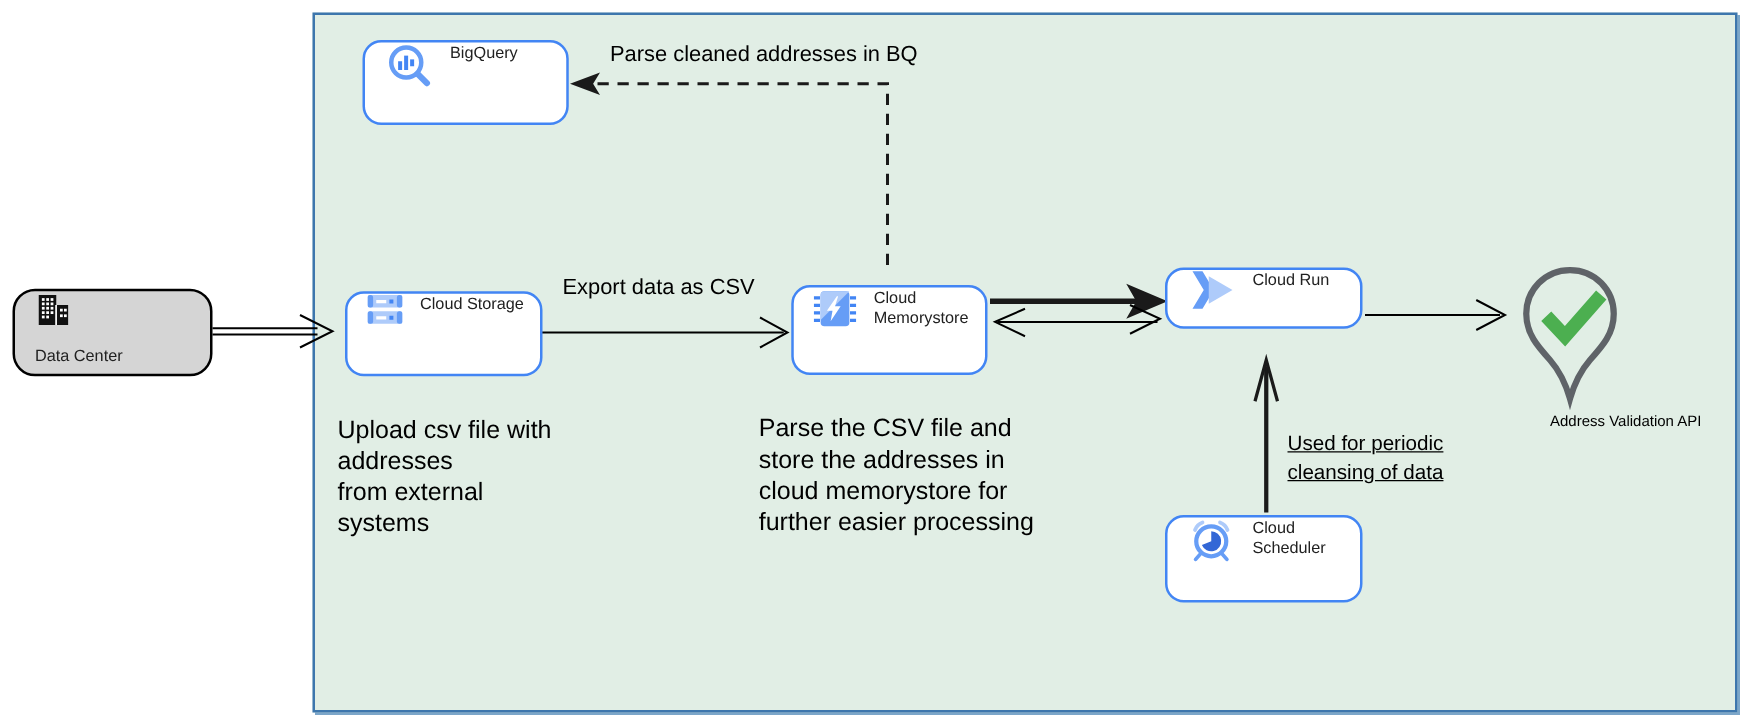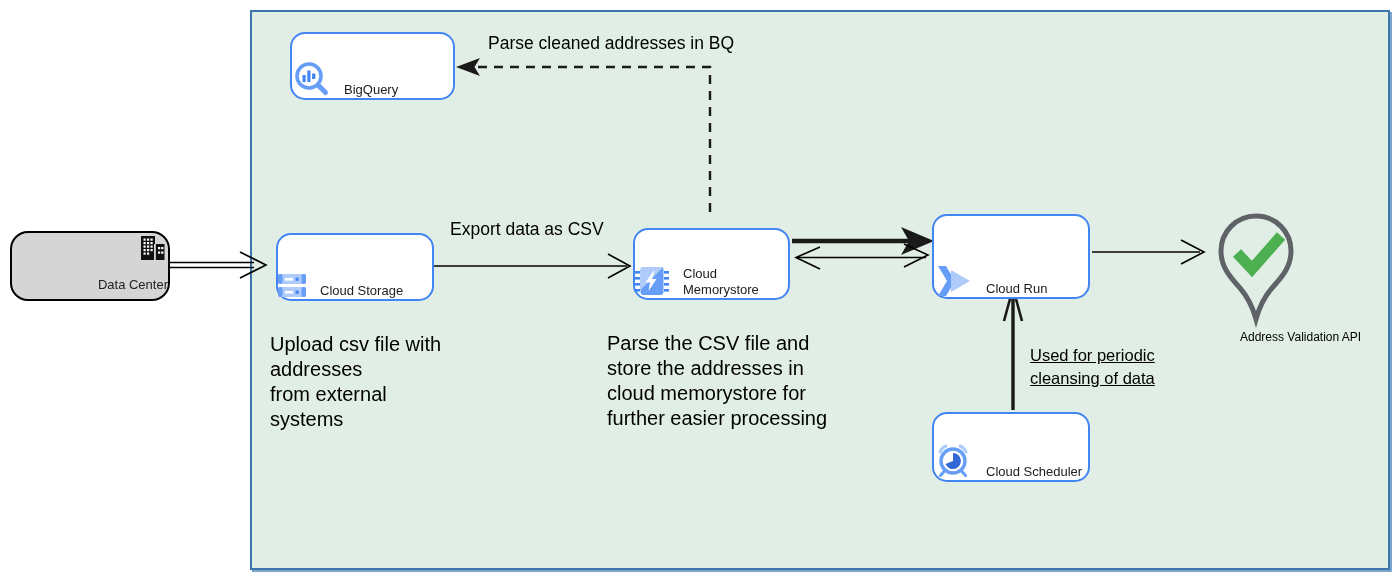--- a/index.html
+++ b/index.html
@@ -21,23 +21,23 @@
   .canvas{position:relative;width:1400px;height:580px;background:#ffffff;overflow:hidden;}
   .boundary{
     position:absolute;left:250px;top:10px;width:1140px;height:560px;
     background:var(--boundary-fill);
     border:2px solid var(--boundary-border);
     box-shadow:2px 2px 0 #7ca6c9;
     box-sizing:border-box;z-index:0;
   }
   svg.connectors{position:absolute;left:0;top:0;z-index:1;pointer-events:none;}
   .node{
-    position:absolute;display:flex;align-items:flex-end;box-sizing:border-box;
+    position:absolute;display:flex;align-items:flex-start;box-sizing:border-box;
     background:var(--node-fill);border:2px solid var(--node-border);
-    border-radius:15px;z-index:2;gap:14px;
+    border-radius:15px;z-index:2;padding-left:16px;gap:14px;
   }
   .node .label{font-size:13px;line-height:1.25;color:#212121;}
   .node-datacenter{
     background:var(--datacenter-fill);border:2.5px solid #000000;border-radius:18px;flex-direction:column;
   }
   .txt{position:absolute;z-index:2;white-space:pre-line;color:var(--text);}
   .annotation{font-size:20px;line-height:25px;}
   .edge-label{font-size:17.5px;line-height:23px;}
   .icon{flex:0 0 auto;display:block;}
 </style>
@@ -163,21 +163,21 @@
         <rect x="29" y="19" width="5" height="2.6"></rect>
           <rect x="29" y="25" width="5" height="2.6"></rect>
       </g>
       <rect x="5.5" y="3" width="23" height="28" rx="3" fill="var(--icon-blue-mid)"></rect>
       <path d="M8.5,3 L28.5,3 L5.5,26 L5.5,6 Q5.5,3 8.5,3 Z" fill="var(--icon-blue-light)"></path>
       <polygon points="18.5,7 10.5,18.5 15,18.5 13.5,27 21.5,15 17,15 19.5,7" fill="#fff"></polygon>
     </svg>
     <span class="label" style="width:80px">Cloud Memorystore</span>
   </div>
 
-  <div class="node" style="left:932px;top:214px;width:158px;height:85px;">
+  <div class="node" style="left:932px;top:214px;width:158px;height:49px;">
     <svg class="icon" width="38" height="32" viewBox="0 0 38 32">
       <path d="M4,1 L12,1 L21,16 L12,31 L4,31 L13,16 Z" fill="var(--icon-blue-mid)"></path>
       <polygon points="17,5 36,16 17,27" fill="var(--icon-blue-light)"></polygon>
     </svg>
     <span class="label">Cloud Run</span>
   </div>
 
   <div class="node" style="left:932px;top:412px;width:158px;height:70px;">
     <svg class="icon" width="38" height="38" viewBox="0 0 38 38">
       <path d="M6,10 A10,10 0 0,1 12,4" stroke="var(--icon-blue-light)" stroke-width="3" fill="none" stroke-linecap="round"></path>

